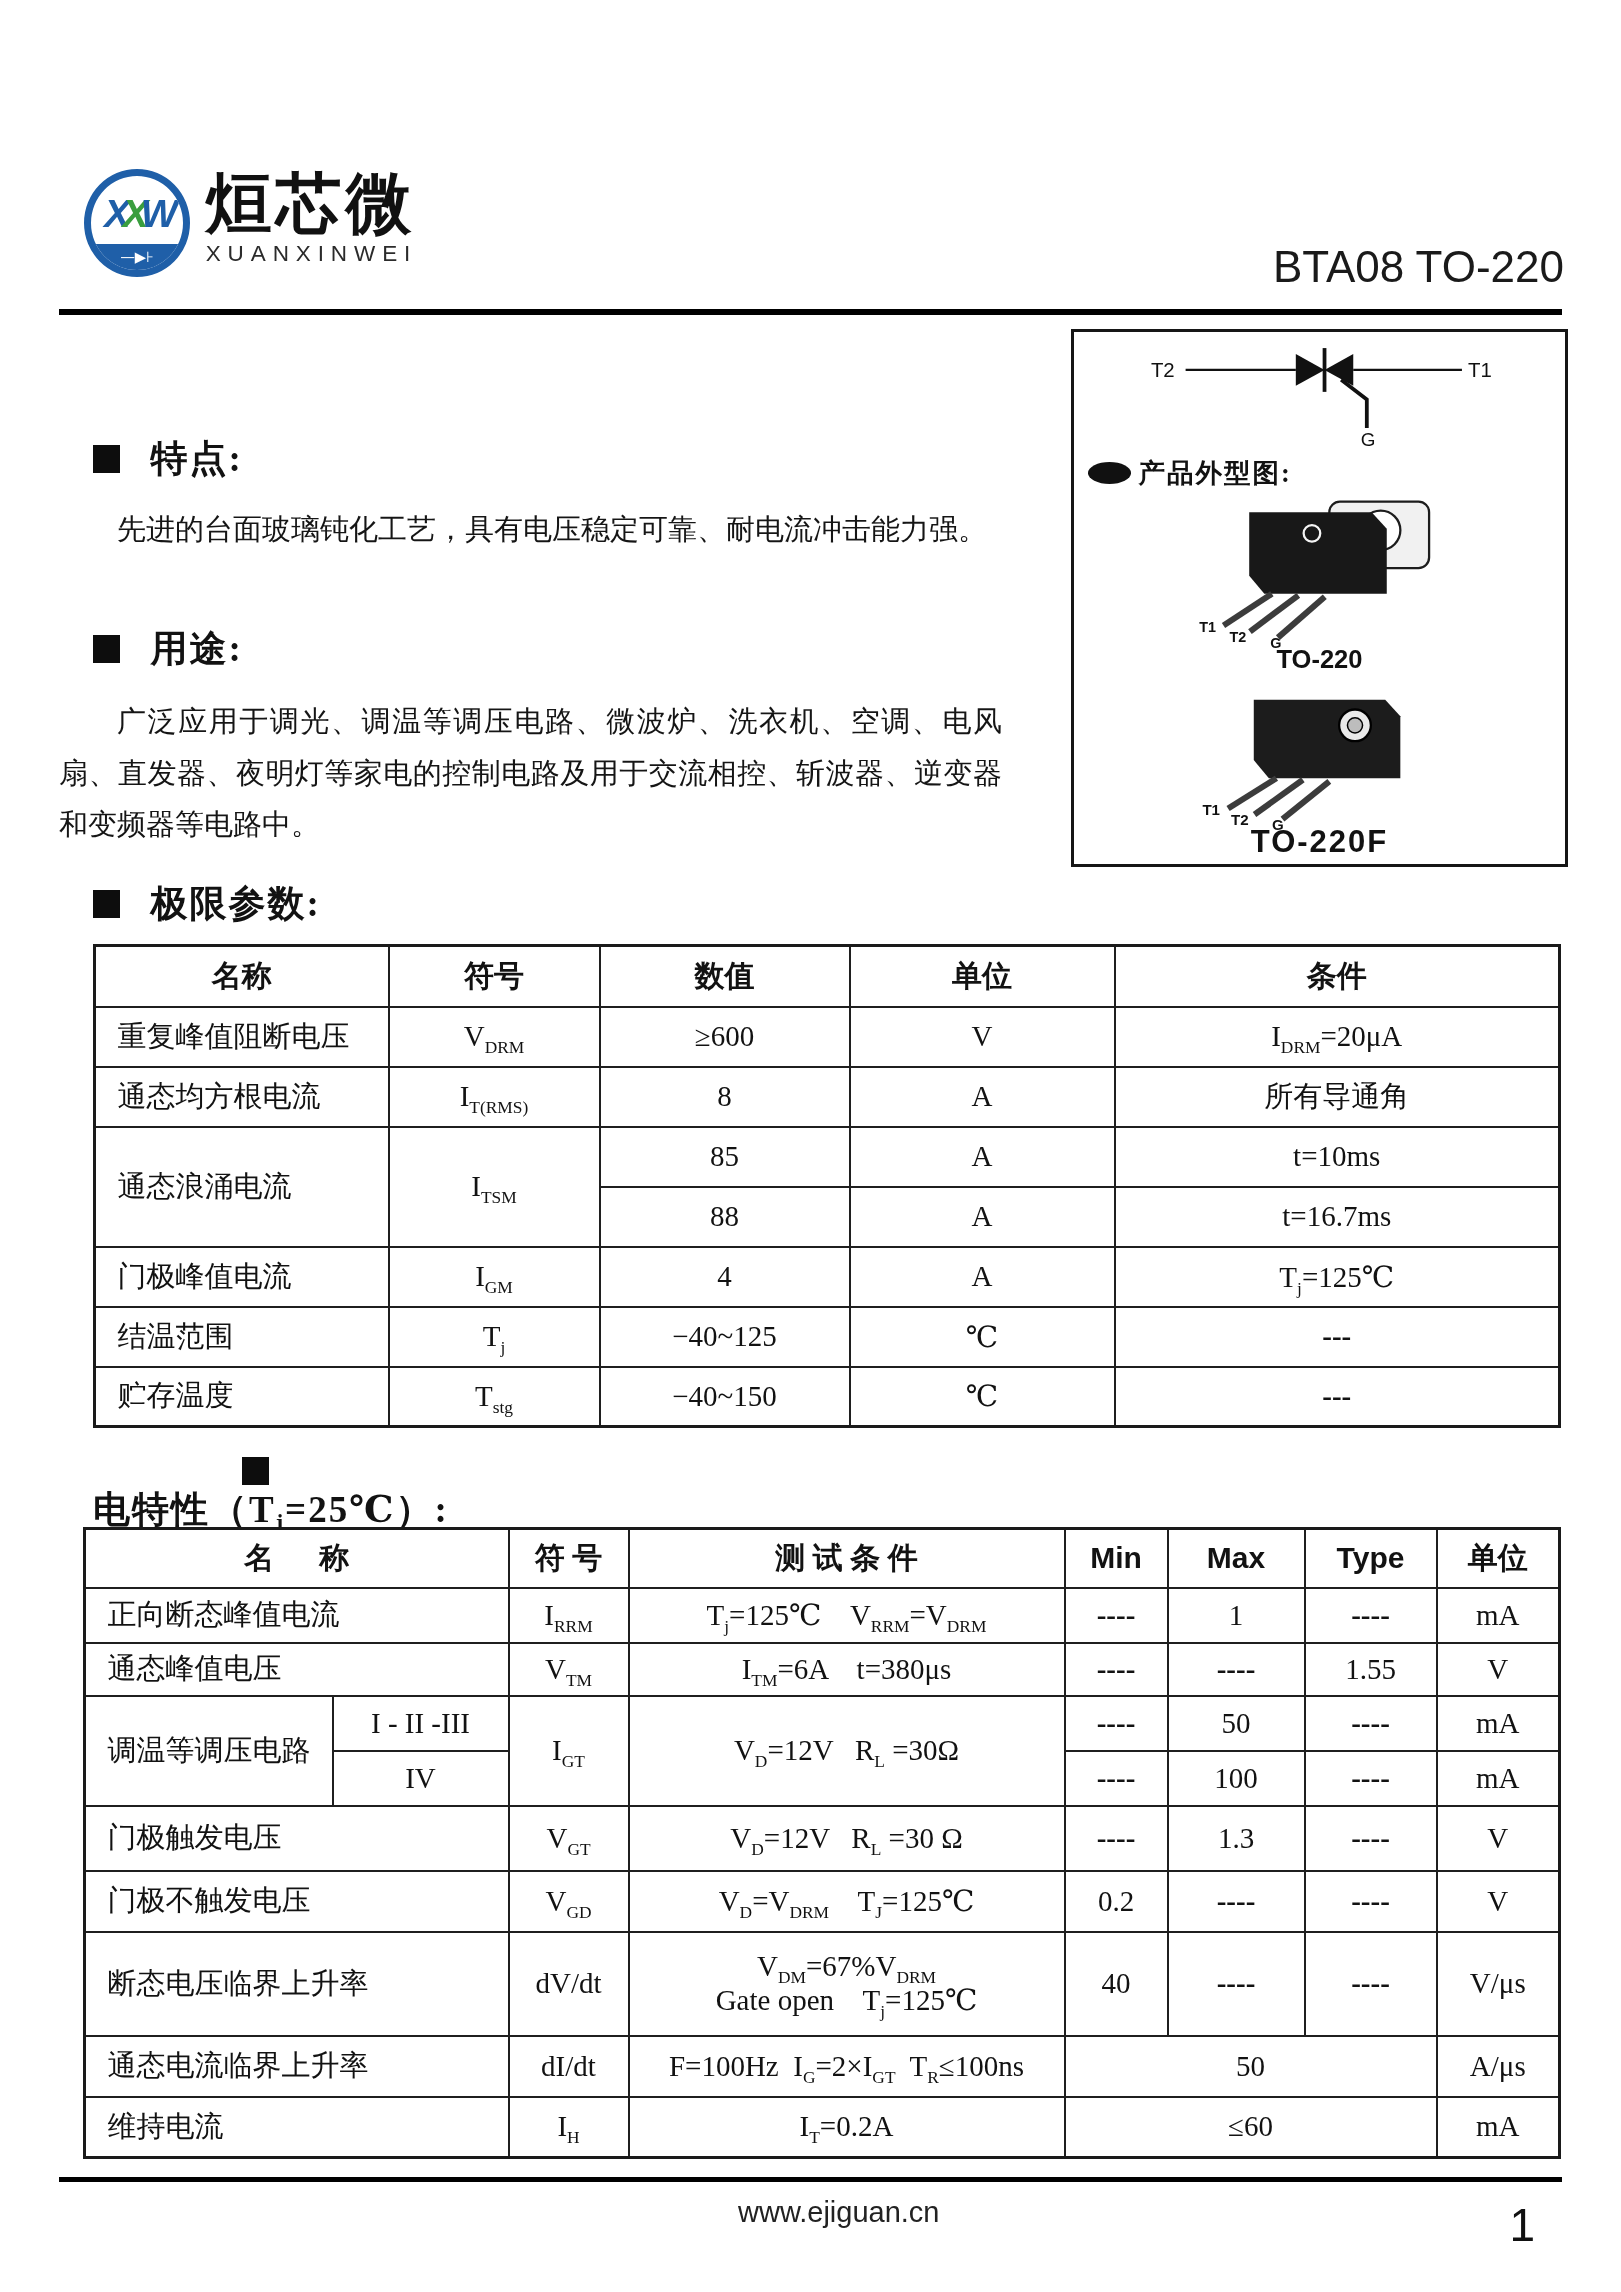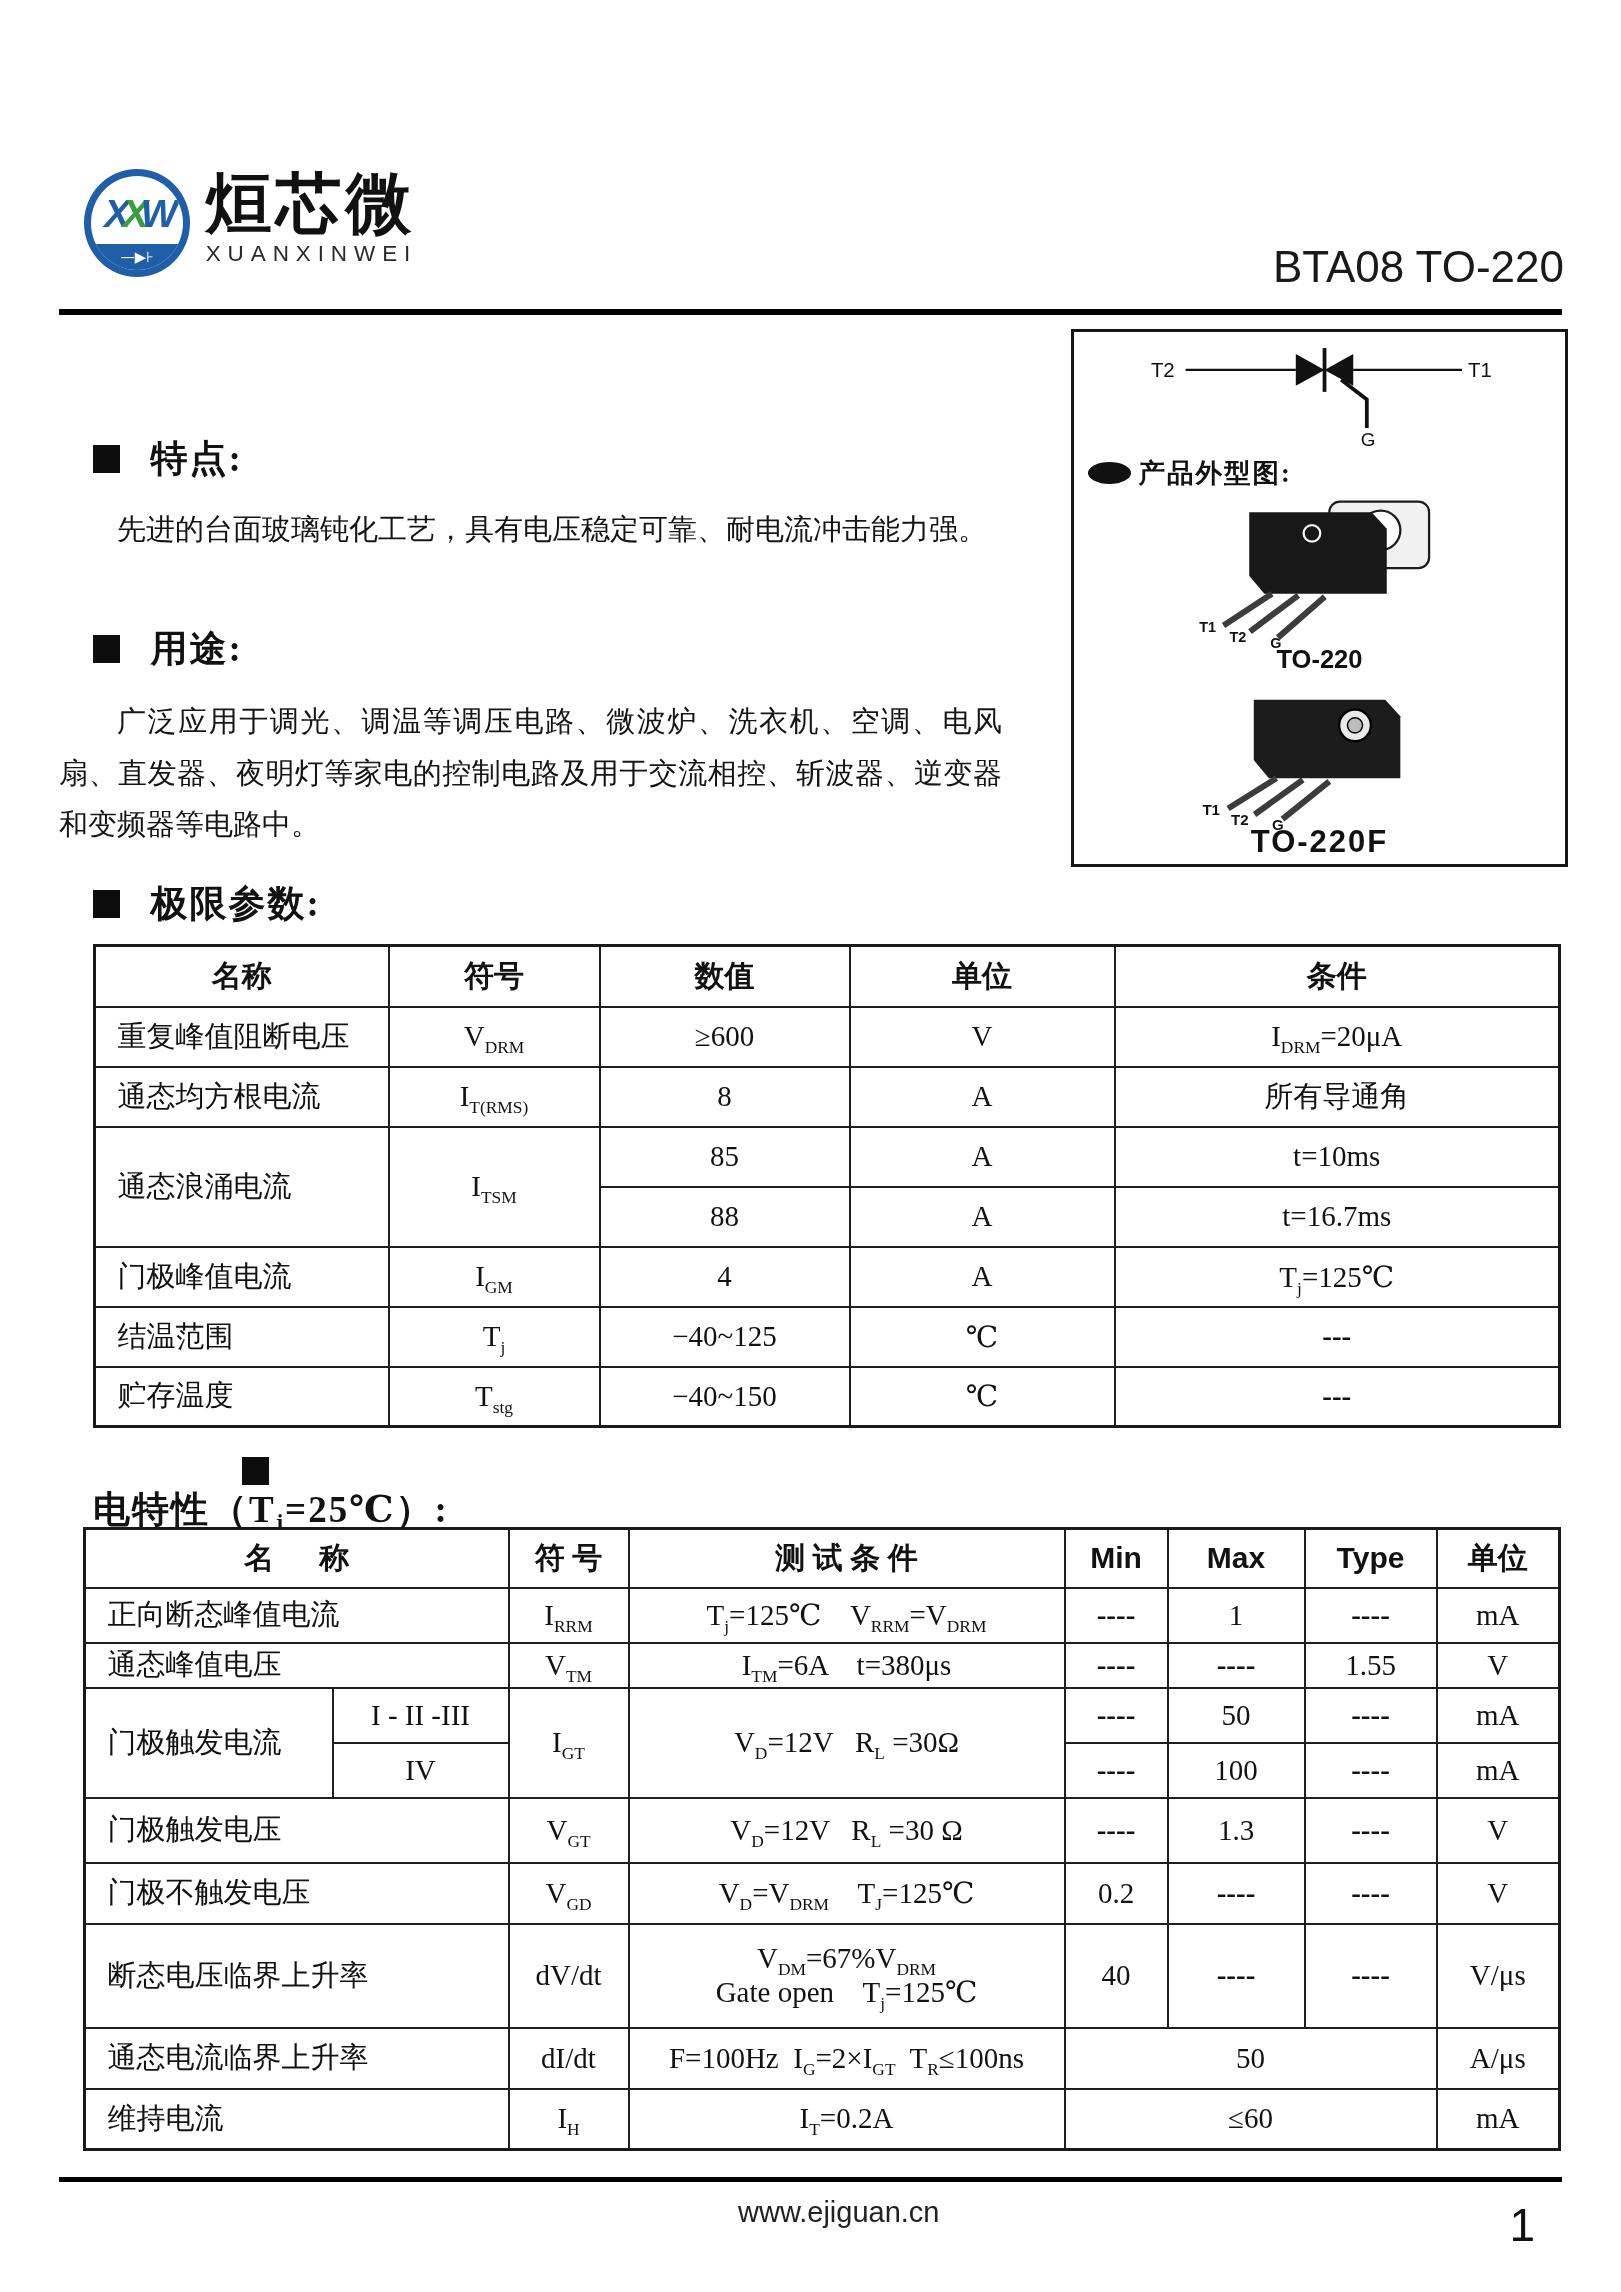--- a/index.html
+++ b/index.html
@@ -239,31 +239,31 @@
     </tr>
     <tr style="height:55px;">
       <td class="name-cell" colspan="2">正向断态峰值电流</td>
       <td class="sym">I<sub>RRM</sub></td>
       <td class="t-test">T<sub>j</sub>=125℃    V<sub>RRM</sub>=V<sub>DRM</sub></td>
       <td class="dashes">----</td>
       <td>1</td>
       <td class="dashes">----</td>
       <td>mA</td>
     </tr>
-    <tr style="height:45px;">
+    <tr style="height:53px;">
       <td class="name-cell" colspan="2">通态峰值电压</td>
       <td class="sym">V<sub>TM</sub></td>
       <td class="t-test">I<sub>TM</sub>=6A    t=380μs</td>
       <td class="dashes">----</td>
       <td class="dashes">----</td>
       <td>1.55</td>
       <td>V</td>
     </tr>
     <tr style="height:55px;">
-      <td class="name-cell" rowspan="2">门极触发电流</td>
+      <td class="name-cell" rowspan="2">调温等调压电路</td>
       <td>I - II -III</td>
       <td class="sym" rowspan="2">I<sub>GT</sub></td>
       <td class="t-test" rowspan="2">V<sub>D</sub>=12V   R<sub>L</sub> =30Ω</td>
       <td class="dashes">----</td>
       <td>50</td>
       <td class="dashes">----</td>
       <td>mA</td>
     </tr>
     <tr style="height:55px;">
       <td>IV</td>

